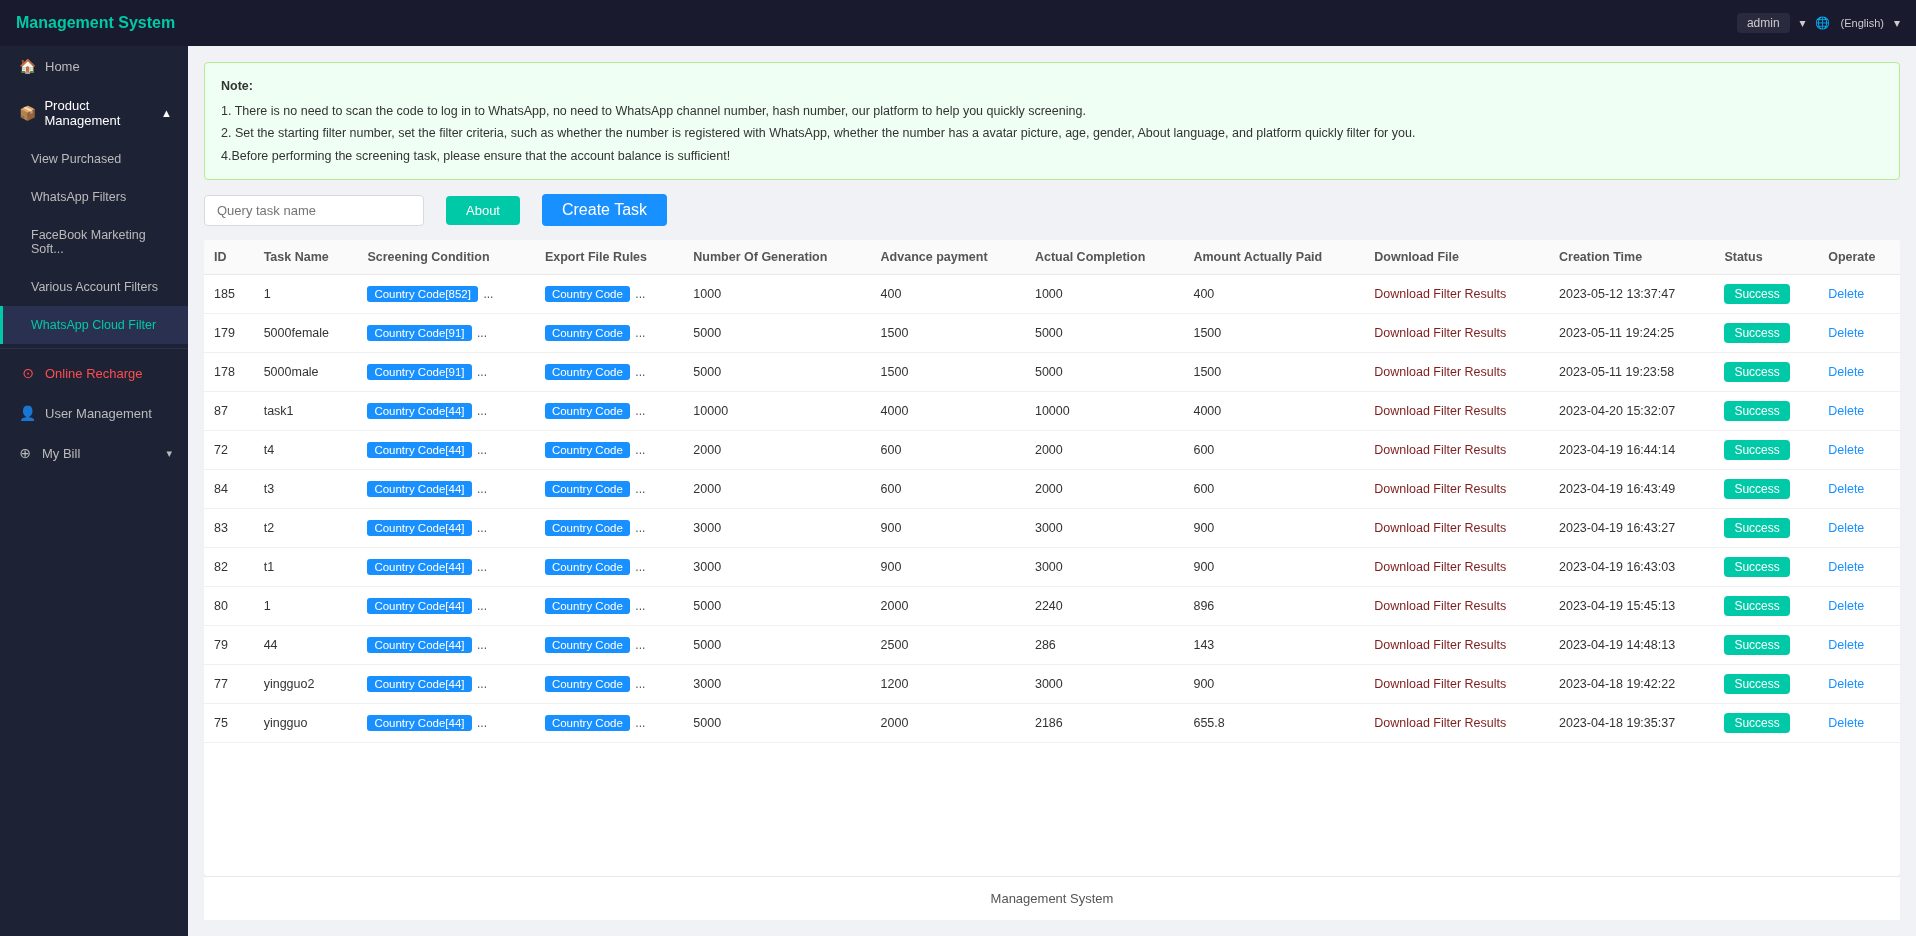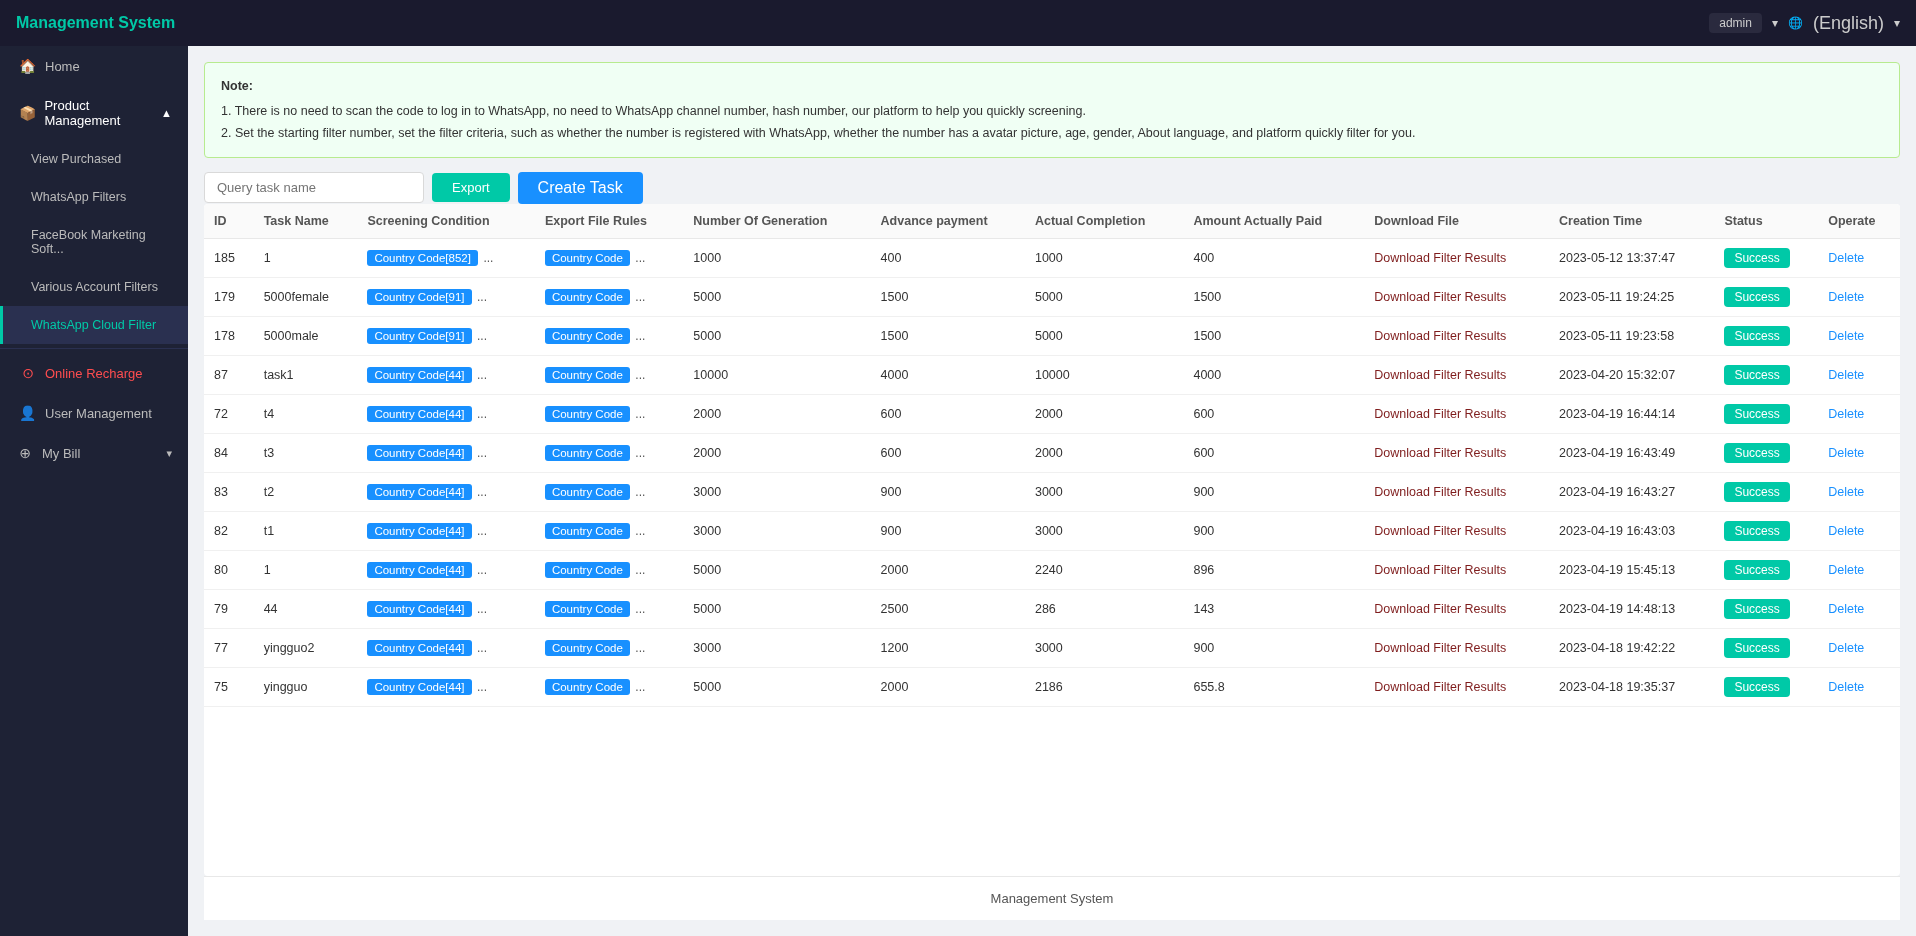--- a/index.html
+++ b/index.html
@@ -13,21 +13,21 @@
       align-items: center;
       padding: 0 16px;
       height: 46px;
       position: fixed;
       top: 0; left: 0; right: 0;
       z-index: 100;
     }
     .topbar-title { font-size: 16px; font-weight: bold; color: #00c9a7; flex: 1; }
     .topbar-right { display: flex; align-items: center; gap: 10px; color: #ccc; font-size: 12px; }
     .topbar-user { background: #2a2a3e; border-radius: 4px; padding: 3px 10px; color: #ccc; font-size: 12px; }
-    .topbar-lang { color: #ccc; font-size: 18px; display: flex; align-items: center; gap: 4px; }
+    .topbar-lang { color: #ccc; font-size: 11px; display: flex; align-items: center; gap: 4px; }
 
     
     .layout { display: flex; margin-top: 46px; min-height: calc(100vh - 46px); }
 
     
     .sidebar {
       width: 188px;
       background: #1e2235;
       color: #ccc;
       flex-shrink: 0;
@@ -87,21 +87,22 @@
       color: #333;
       font-size: 12.5px;
       line-height: 1.8;
     }
     .note-box .note-title { font-weight: bold; margin-bottom: 2px; }
 
     
     .search-bar {
       display: flex;
       align-items: center;
-      gap: 8px;
+      gap: 22px;
+      margin-bottom: 14px;
     }
     .search-input {
       border: 1px solid #d9d9d9;
       border-radius: 4px;
       padding: 7px 12px;
       font-size: 13px;
       width: 220px;
       outline: none;
       color: #999;
     }
@@ -265,25 +266,26 @@
       <span class="chevron">▾</span>
     </div>
   </div>
 
   <div class="main">
 
     <div class="note-box">
       <div class="note-title">Note:</div>
       <div>1. There is no need to scan the code to log in to WhatsApp, no need to WhatsApp channel number, hash number, our platform to help you quickly screening.</div>
       <div>2. Set the starting filter number, set the filter criteria, such as whether the number is registered with WhatsApp, whether the number has a avatar picture, age, gender, About language, and platform quickly filter for you.</div>
+      <div>4.Before performing the screening task, please ensure that the account balance is sufficient!</div>
     </div>
 
     <div class="search-bar">
       <input class="search-input" type="text" placeholder="Query task name" style="">
-      <button class="btn-search">Export</button>
+      <button class="btn-search">About</button>
       <button class="btn-create">Create Task</button>
     </div>
 
     <div class="table-container">
       <table>
         <thead>
           <tr>
             <th>ID</th>
             <th>Task Name</th>
             <th>Screening Condition</th>

